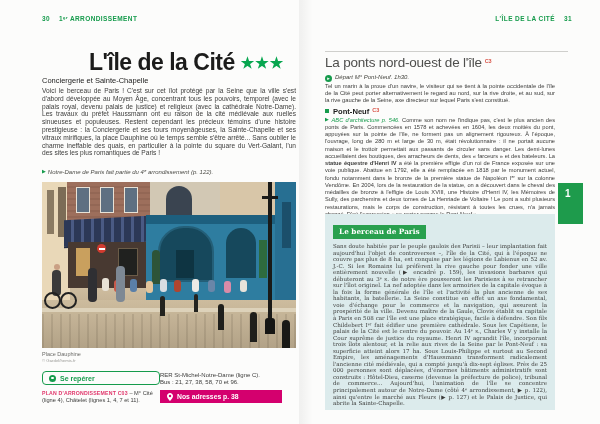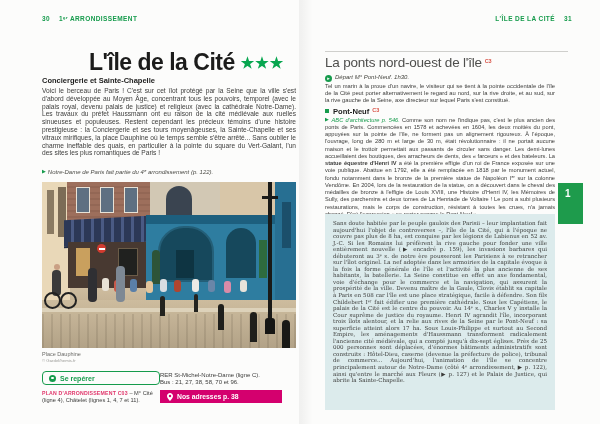--- a/index.html
+++ b/index.html
@@ -9,21 +9,21 @@
     background:linear-gradient(90deg,rgba(0,0,0,0.05),rgba(0,0,0,0) 70%);}
   
   .hdr{position:absolute;top:15px;font-size:6.5px;font-weight:bold;color:#169b4c;letter-spacing:.4px;}
   .hdr-l{left:42px;}
   .hdr-r{right:28px;text-align:right;}
   .hdr .folio{margin:0 9px 0 0;}
   .hdr-r .folio{margin:0 0 0 9px;}
   
   .lp-title{position:absolute;left:41px;top:49px;font-size:23px;font-weight:bold;color:#1c1c1b;letter-spacing:-.5px;white-space:nowrap;margin-left:48px;}
   .lp-title .stars{color:#07a64f;font-size:15px;letter-spacing:1px;margin-left:6px;vertical-align:2px;}
-  .lp-sub{position:absolute;left:42px;top:76px;font-size:7.5px;font-weight:bold;color:#1c1c1b;}
+  .lp-sub{position:absolute;left:42px;top:76px;font-size:7.5px;font-weight:normal;color:#1c1c1b;}
   .lp-intro{position:absolute;left:42px;top:87px;width:254px;font-size:6.6px;line-height:7.8px;
     color:#3c3c3b;text-align:justify;margin:0;}
   .lp-note{position:absolute;left:42px;top:168px;width:254px;font-size:6px;font-style:italic;color:#4a4a45;}
   .xic{color:#169b4c;font-style:normal;font-size:5px;margin-right:2px;vertical-align:.5px;}
   
   .photo{position:absolute;left:42px;top:182px;width:254px;height:166px;overflow:hidden;
     background:linear-gradient(#d8c6a8 55%,#c2b093 75%,#b8a88b);}
   .ph{position:absolute;}
   .cap{position:absolute;left:42px;top:351px;font-size:5.5px;color:#6b6b68;}
   .cap-credit{position:absolute;left:42px;top:358px;font-size:4.3px;color:#9c9c98;}
@@ -167,17 +167,18 @@
   <p class="rp-intro">Tel un marin à la proue d'un navire, le visiteur qui se tient à la pointe occidentale de l'île de la Cité peut porter alternativement le regard au nord, sur la rive droite, et au sud, sur la rive gauche de la Seine, axe directeur sur lequel Paris s'est constitué.</p>
 
   <div class="rp-h">
     <span class="bullet-sq"></span><span>Pont-Neuf</span><span class="mapref">C3</span>
   </div>
   <p class="rp-body">
     <span class="xic">▶</span><span class="xref">ABC d'architecture p. 546. </span><span>Comme son nom ne l'indique pas, c'est le plus ancien des ponts de Paris. Commencées en 1578 et achevées en 1604, les deux moitiés du pont, appuyées sur la pointe de l'île, ne forment pas un alignement rigoureux. À l'époque, l'ouvrage, long de 280 m et large de 30 m, était révolutionnaire : il ne portait aucune maison et le trottoir permettait aux passants de circuler sans danger. Les demi-lunes accueillaient des boutiques, des arracheurs de dents, des « farceurs » et des bateleurs. La </span><b>statue équestre d'Henri IV</b><span> a été la première effigie d'un roi de France exposée sur une voie publique. Abattue en 1792, elle a été remplacée en 1818 par le monument actuel, fondu notamment dans le bronze de la première statue de Napoléon Iᵉʳ sur la colonne Vendôme. En 2004, lors de la restauration de la statue, on a découvert dans le cheval des médailles de bronze à l'effigie de Louis XVIII, une Histoire d'Henri IV, les Mémoires de Sully, des parchemins et deux tomes de La Henriade de Voltaire ! Le pont a subi plusieurs restaurations, mais le corps de construction, résistant à toutes les crues, n'a jamais changé. D'où l'expression « se porter comme le Pont-Neuf ».</span>
   </p>
 
   <div class="berceau">
+    <div class="berceau-banner">Le berceau de Paris</div>
     <p class="berceau-body">Sans doute habitée par le peuple gaulois des Parisii – leur implantation fait aujourd'hui l'objet de controverses –, l'île de la Cité, qui à l'époque ne couvre pas plus de 8 ha, est conquise par les légions de Labienus en 52 av. J.-C. Si les Romains lui préfèrent la rive gauche pour fonder une ville entièrement nouvelle (▶ encadré p. 159), les invasions barbares qui débuteront au 3ᵉ s. de notre ère pousseront les Parisiens à se retrancher sur l'îlot originel. La nef adoptée dans les armoiries de la capitale évoque à la fois la forme générale de l'île et l'activité la plus ancienne de ses habitants, la batellerie. La Seine constitue en effet un axe fondamental, voie d'échange pour le commerce et la navigation, qui assurent la prospérité de la ville. Devenu maître de la Gaule, Clovis établit sa capitale à Paris en 508 car l'île est une place stratégique, facile à défendre. Son fils Childebert Iᵉʳ fait édifier une première cathédrale. Sous les Capétiens, le palais de la Cité est le centre du pouvoir. Au 14ᵉ s., Charles V y installe la Cour suprême de justice du royaume. Henri IV agrandit l'île, incorporant trois îlots alentour, et la relie aux rives de la Seine par le Pont-Neuf : sa superficie atteint alors 17 ha. Sous Louis-Philippe et surtout au Second Empire, les aménagements d'Haussmann transforment radicalement l'ancienne cité médiévale, qui a compté jusqu'à dix-sept églises. Près de 25 000 personnes sont déplacées, d'énormes bâtiments administratifs sont construits : Hôtel-Dieu, caserne (devenue la préfecture de police), tribunal de commerce... Aujourd'hui, l'animation de l'île se concentre principalement autour de Notre-Dame (côté 4ᵉ arrondissement, ▶ p. 122), ainsi qu'entre le marché aux Fleurs (▶ p. 127) et le Palais de Justice, qui abrite la Sainte-Chapelle.</p>
   </div>
 
   <div class="chap-tab">1</div>
 </div>
 
 </body></html>

